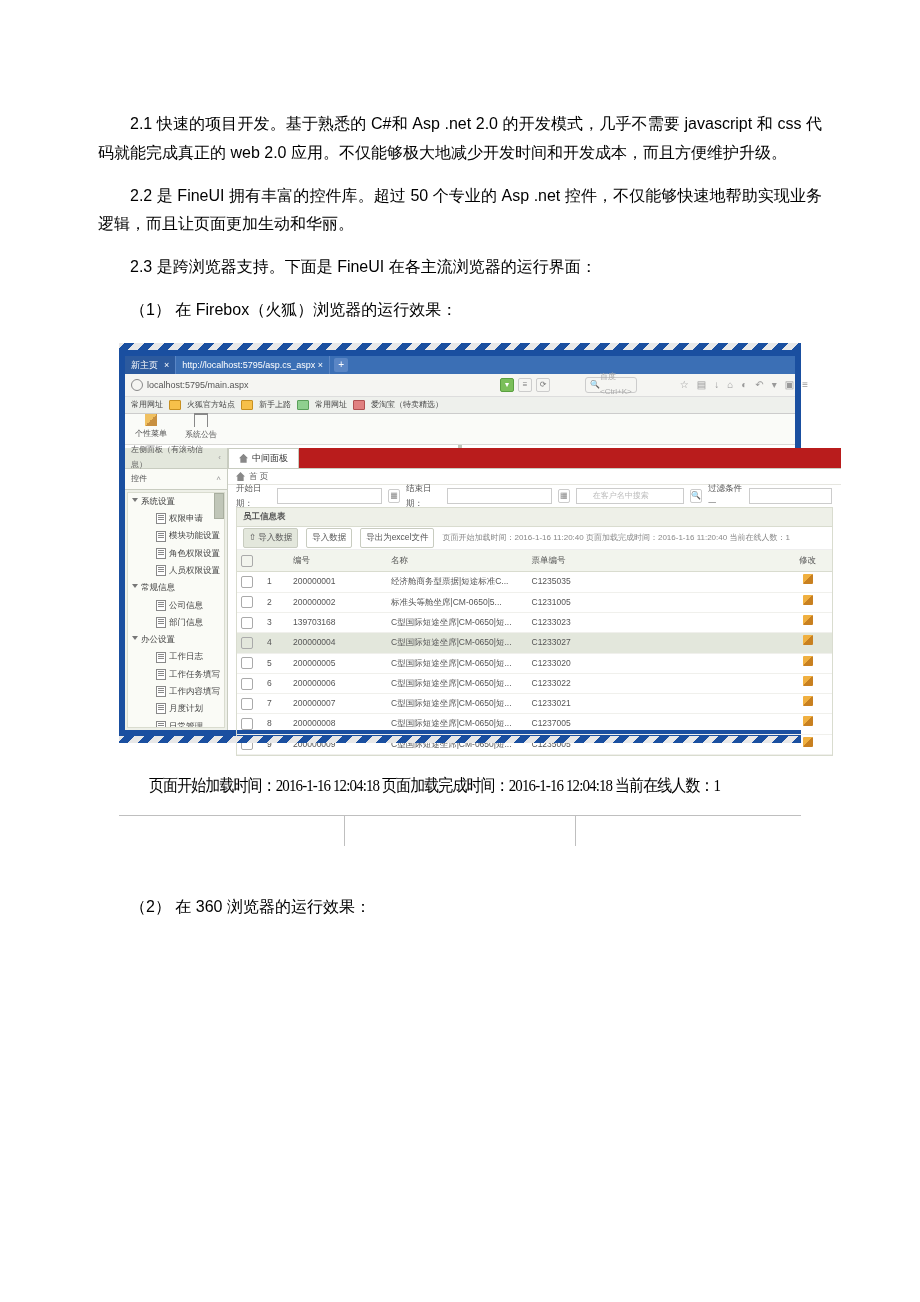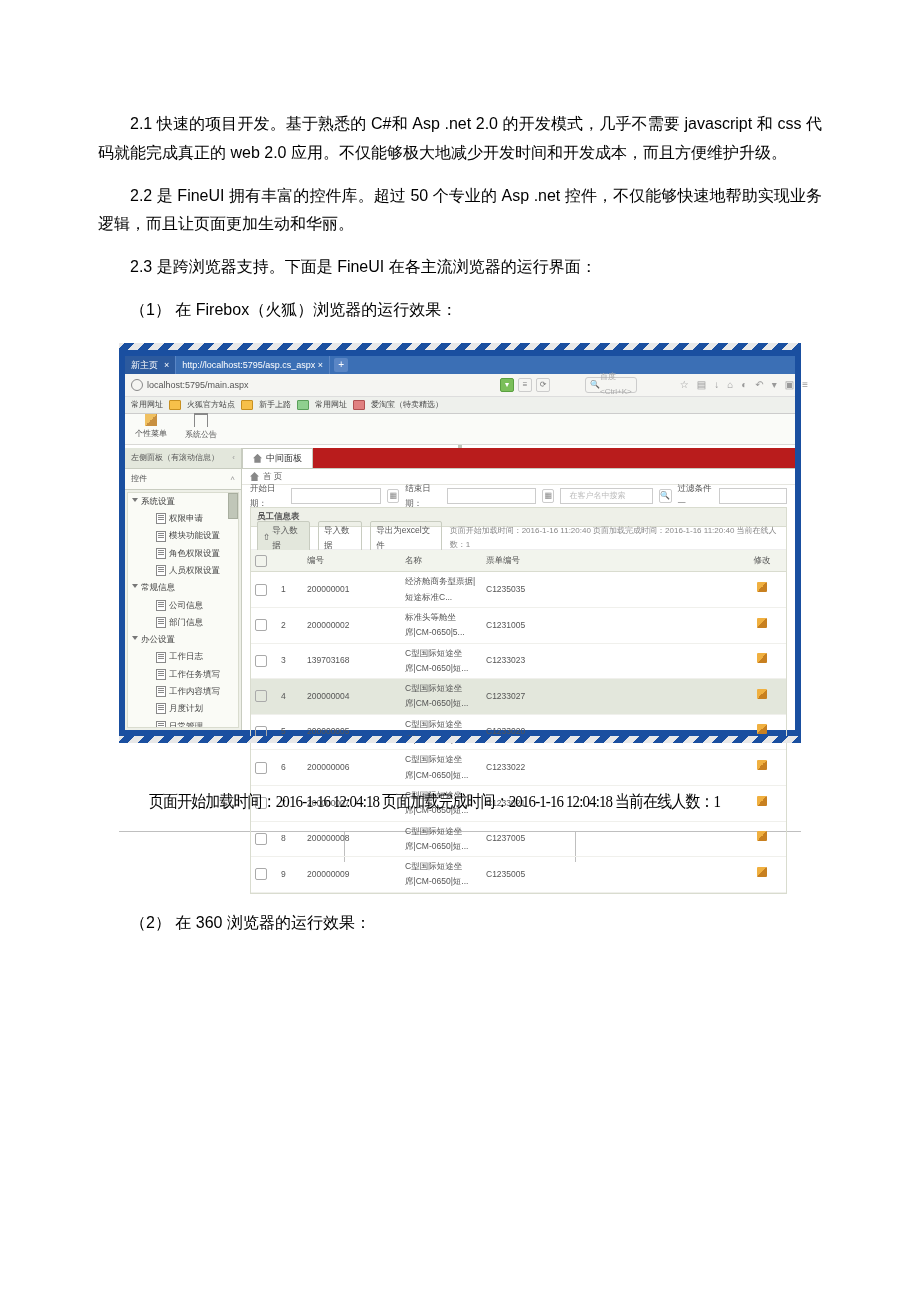--- a/index.html
+++ b/index.html
@@ -1,19 +1,19 @@
 <!DOCTYPE html>
 <html><head>
 <meta charset="utf-8">
 <style>
   body { margin:0; font-family:"Microsoft YaHei","SimSun",sans-serif; font-size:16px; line-height:1.8; color:#000; background:#fff; width:920px; }
   .doc { padding:110px 98px 40px 98px; }
   p { margin:0 0 14px 0; text-align:justify; }
   .indent { text-indent:2em; }
-  .figure { margin:18px auto 16px auto; width:682px; }
+  .figure { margin:18px auto 0 auto; width:682px; }
   .brd { border:6px solid #1a4fa0; background:#fff; position:relative; }
   .zig { height:7px; background:#1a4fa0; position:relative; overflow:hidden; }
   .zig::before { content:""; position:absolute; inset:0;
     background:repeating-linear-gradient(-45deg,#1a4fa0 0 7px,#e8e8e8 7px 14px); }
   
   .tabbar { background:#3b6fb5; height:18px; display:flex; align-items:center; font-size:9px; color:#fff; }
   .tab { background:#2c5a9e; height:18px; display:flex; align-items:center; padding:0 6px; border-right:1px solid #5a86c5; max-width:100px; overflow:hidden; white-space:nowrap; }
   .tab.url { background:#3b6fb5; max-width:200px; }
   .tab .x { margin-left:auto; padding-left:6px; }
   .plus { width:14px; height:14px; background:#5a86c5; border-radius:2px; display:flex; align-items:center; justify-content:center; margin-left:4px; font-size:10px; }
@@ -48,21 +48,21 @@
   .fld { width:0; height:0; border-left:4px solid #777; border-top:3px solid transparent; border-bottom:3px solid transparent; }
   .fld.open { border-left:3px solid transparent; border-right:3px solid transparent; border-top:4px solid #777; }
   .pgic { width:8px; height:9px; background:#fff; border:1px solid #888; position:relative; }
   .pgic::after { content:""; position:absolute; left:1px; right:1px; top:1px; height:1px; background:#888; box-shadow:0 2px 0 #888,0 4px 0 #888; }
   .content { flex:1; display:flex; flex-direction:column; background:#fff; }
   .ctab { height:20px; background:#b91c1c; border-bottom:1px solid #c8ccc0; display:flex; align-items:center; font-size:9px; }
   .ctab .t { background:#fff; border:1px solid #c8ccc0; border-bottom:none; height:19px; display:flex; align-items:center; padding:0 10px; gap:4px; }
   .home { width:9px; height:9px; background:#888; clip-path:polygon(50% 0,100% 50%,85% 50%,85% 100%,15% 100%,15% 50%,0 50%); }
   .crumb { height:18px; border-bottom:1px solid #e6e6e0; display:flex; align-items:center; padding:0 8px; gap:4px; color:#666; font-size:8.5px; }
   .filter { height:22px; display:flex; align-items:center; gap:6px; padding:0 8px; font-size:8.5px; color:#555; }
-  .fin { border:1px solid #ccc; border-radius:0; height:14px; width:86px; padding:0 8px; display:flex; align-items:center; color:#bbb; font-size:8px; }
+  .fin { border:1px solid #ccc; border-radius:0; height:14px; width:86px; padding:0 16px; display:flex; align-items:center; color:#bbb; font-size:8px; }
   .fic { width:12px; height:12px; border:1px solid #ccc; border-radius:2px; display:flex; align-items:center; justify-content:center; font-size:8px; color:#888; }
   .panel { margin:0 8px; border:1px solid #d9dccf; flex:1; display:flex; flex-direction:column; }
   .ptitle { background:#eef0e8; height:18px; display:flex; align-items:center; padding:0 6px; font-size:8.5px; color:#555; border-bottom:1px solid #d9dccf; font-weight:bold; }
   .pbar { height:22px; display:flex; align-items:center; gap:8px; padding:0 6px; font-size:8.5px; border-bottom:1px solid #eee; }
   .btn { border:1px solid #c8ccc0; border-radius:2px; padding:1px 5px; display:flex; align-items:center; gap:2px; color:#555; }
   .btn.pri { background:#e3e7dc; }
   .status { color:#888; font-size:8px; }
   table.grid { width:100%; border-collapse:collapse; font-size:8.5px; }
   table.grid th { background:#f2f4ed; border-bottom:1px solid #d9dccf; padding:3px 4px; text-align:left; color:#555; font-weight:normal; }
   table.grid td { border-bottom:1px solid #f0f0ec; padding:2px 4px; color:#555; }

